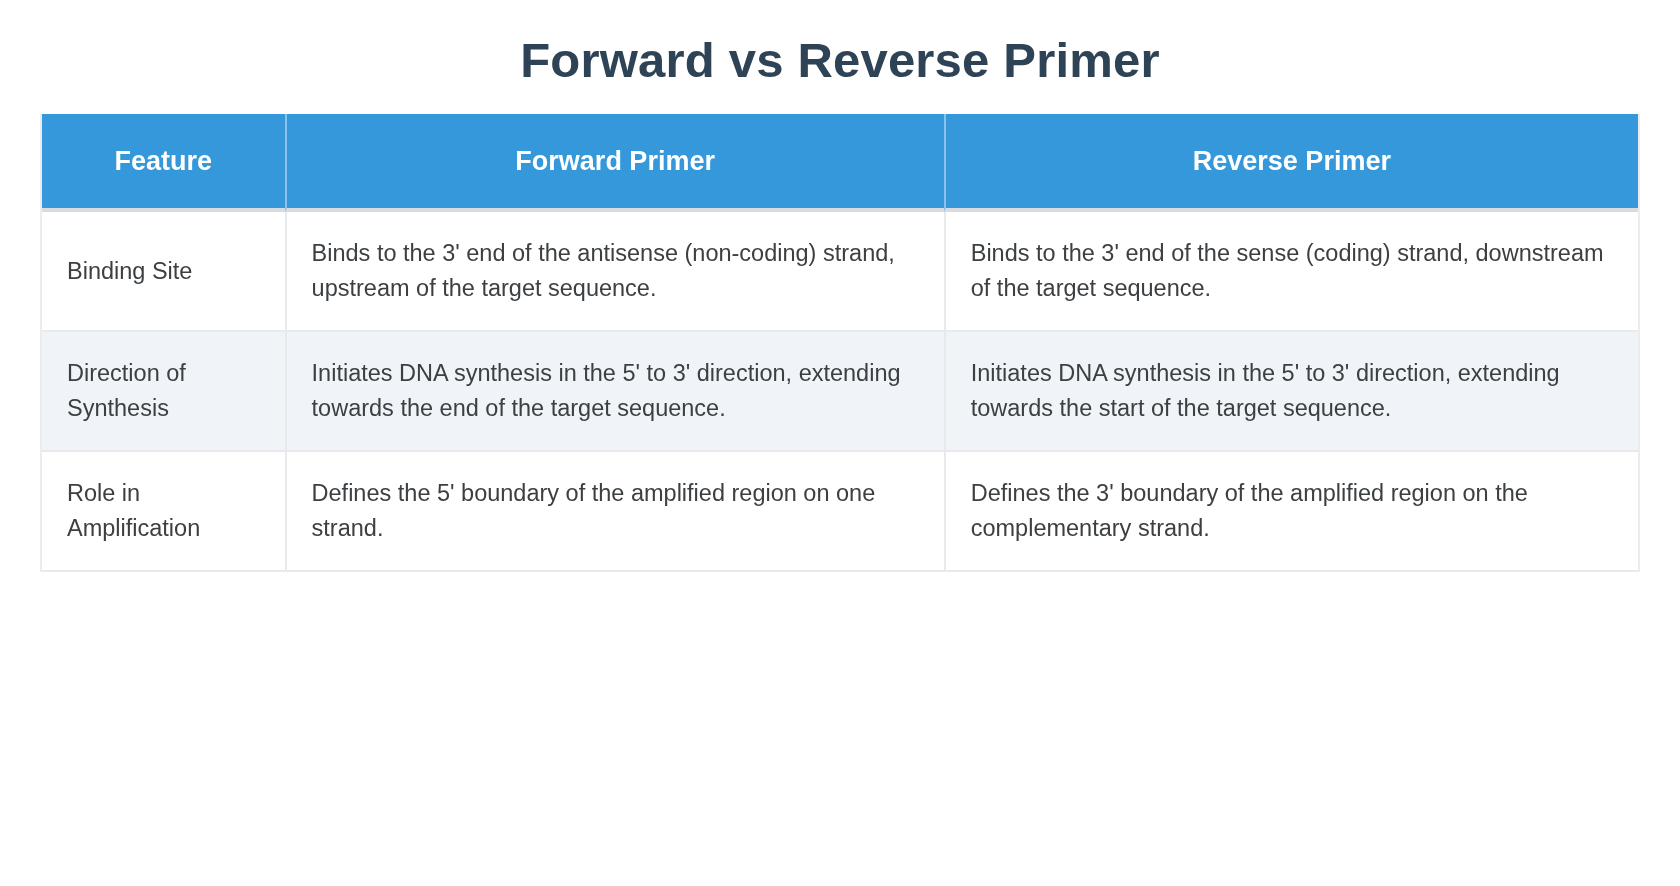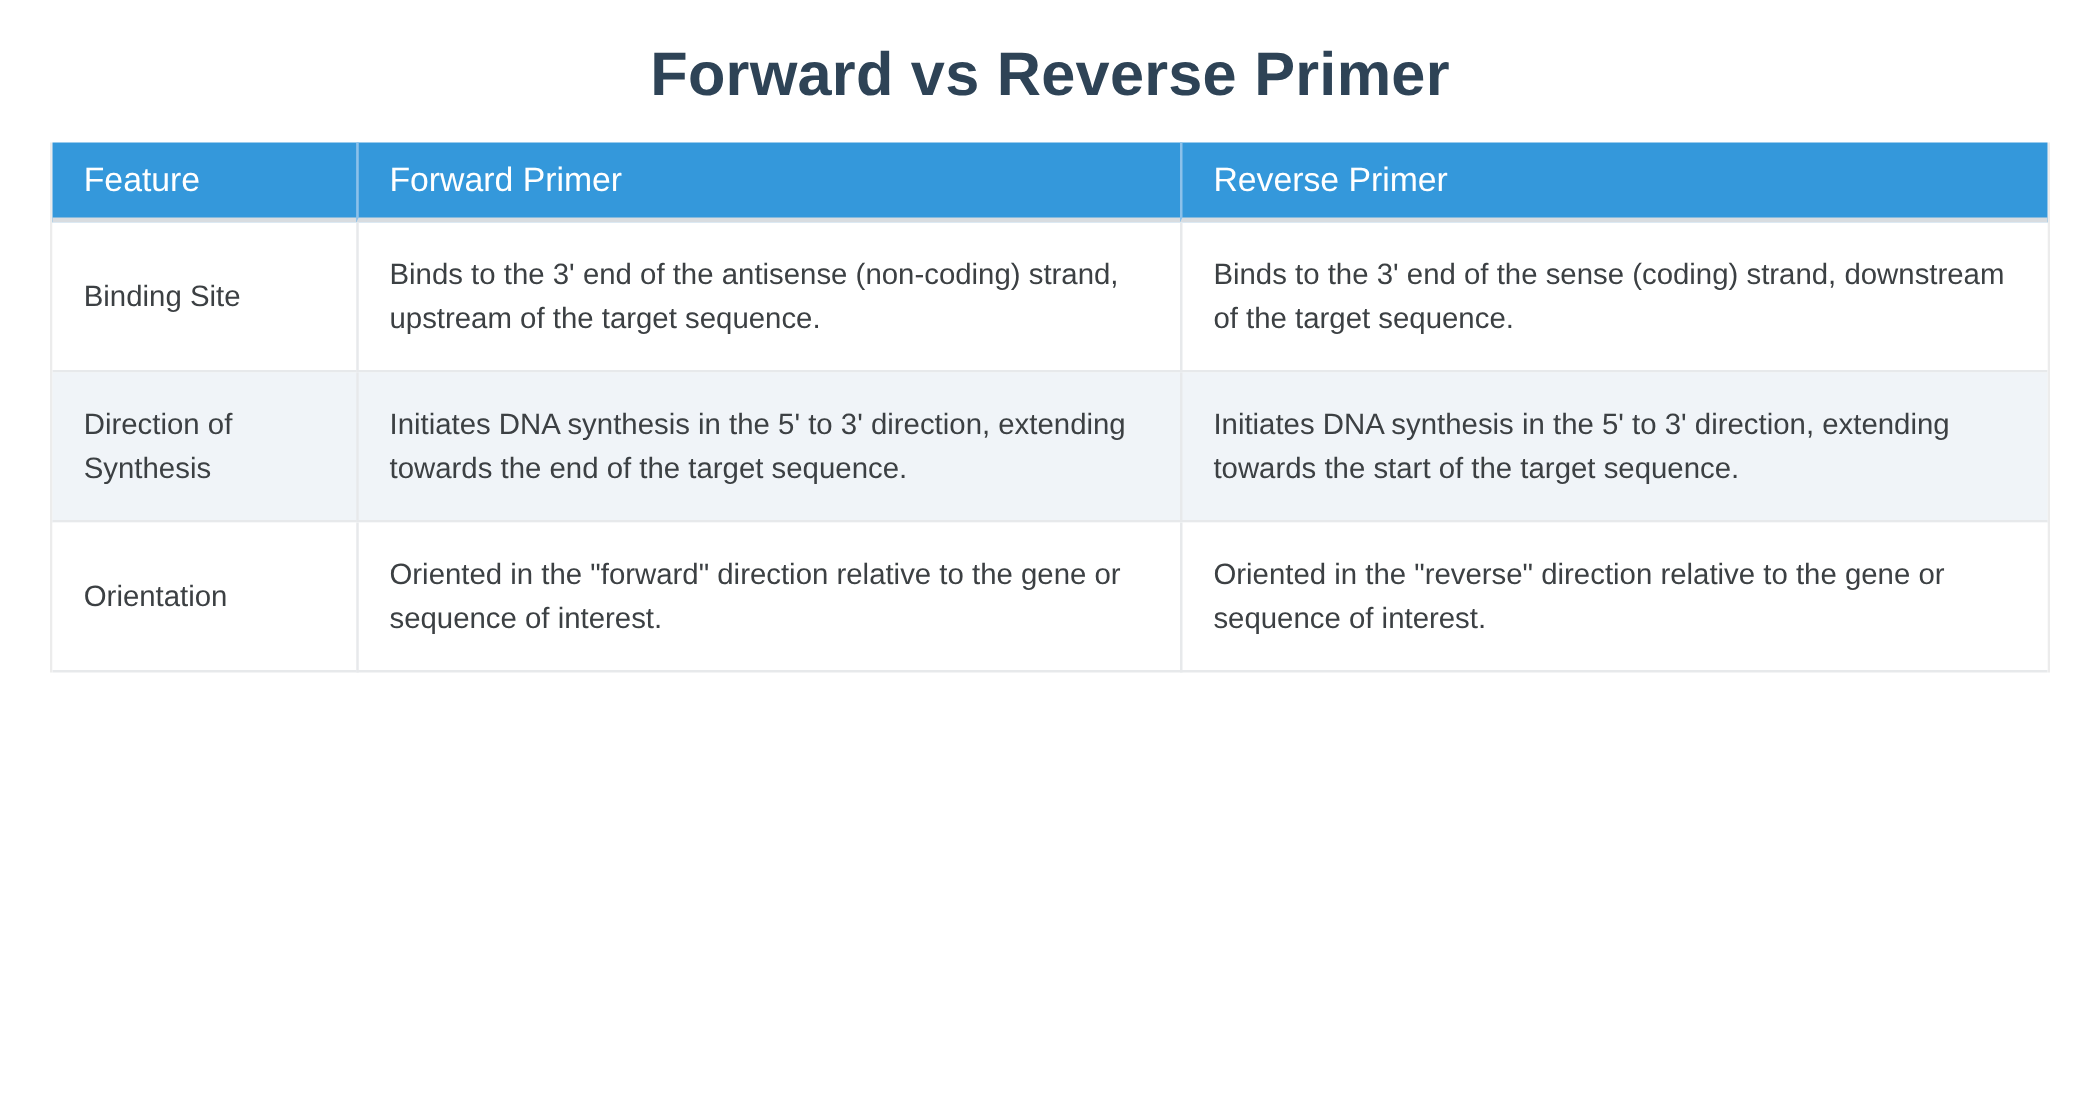--- a/index.html
+++ b/index.html
@@ -31,24 +31,24 @@
     border-right: 2px solid #ececec;
   }
   col.c-feature { width: 15.2%; }
   col.c-forward { width: 41.3%; }
   col.c-reverse { width: 43.5%; }
 
   thead th {
     background: #3498db;
     color: #ffffff;
     font-size: 27px;
-    font-weight: 400;
-    text-align: left;
+    font-weight: 700;
+    text-align: center;
     vertical-align: middle;
-    height: 64px;
+    height: 98px;
     padding: 0 25px;
     border-bottom: 4px solid #d8dce0;
   }
   thead th + th {
     border-left: 2px solid #8cc1ea;
     margin-left: 45px;
   }
 
   tbody td {
     background: #ffffff;
@@ -90,19 +90,19 @@
         <td>Binding Site</td>
         <td>Binds to the 3' end of the antisense (non-coding) strand, upstream of the target sequence.</td>
         <td>Binds to the 3' end of the sense (coding) strand, downstream of the target sequence.</td>
       </tr>
       <tr>
         <td>Direction of Synthesis</td>
         <td>Initiates DNA synthesis in the 5' to 3' direction, extending towards the end of the target sequence.</td>
         <td>Initiates DNA synthesis in the 5' to 3' direction, extending towards the start of the target sequence.</td>
       </tr>
       <tr>
-        <td>Orientation</td>
-        <td>Oriented in the "forward" direction relative to the gene or sequence of interest.</td>
-        <td>Oriented in the "reverse" direction relative to the gene or sequence of interest.</td>
+        <td>Role in Amplification</td>
+        <td>Defines the 5' boundary of the amplified region on one strand.</td>
+        <td>Defines the 3' boundary of the amplified region on the complementary strand.</td>
       </tr>
     </tbody>
   </table>
 </div>
 
 </body></html>

